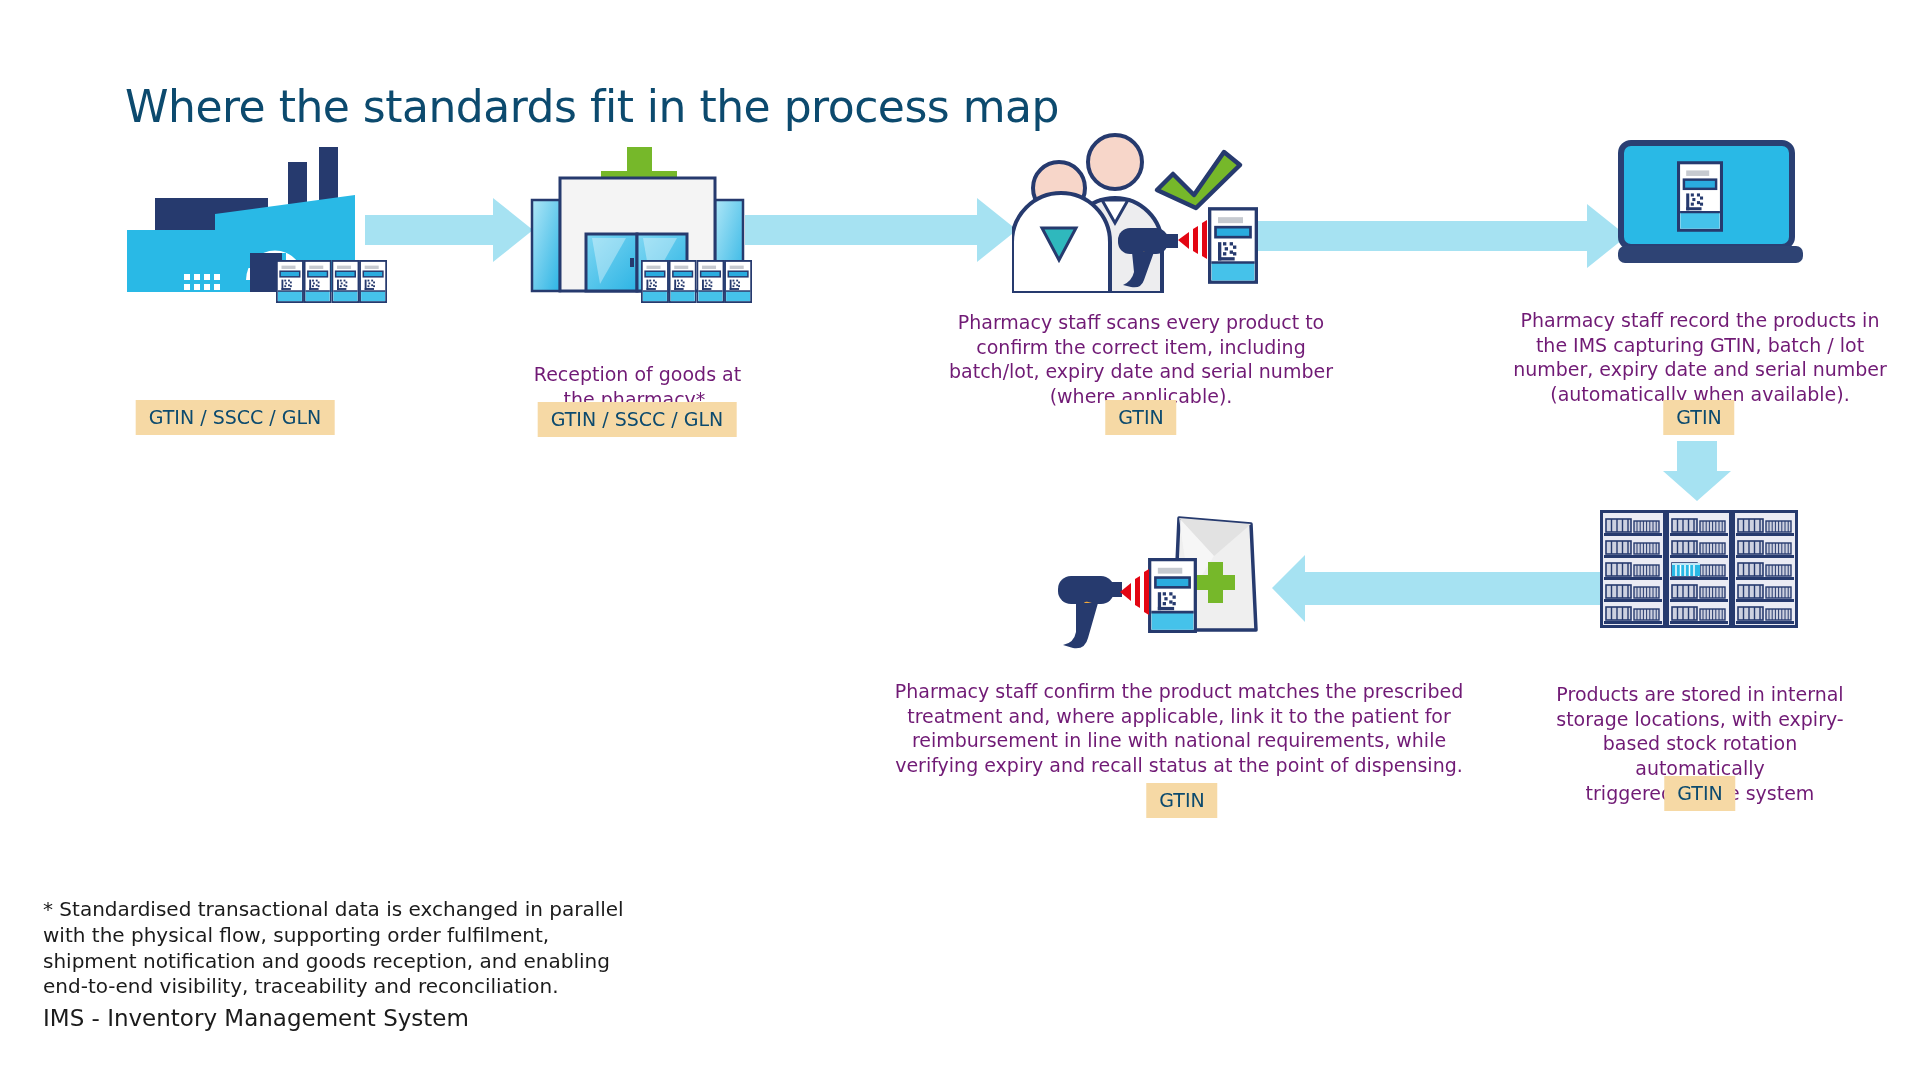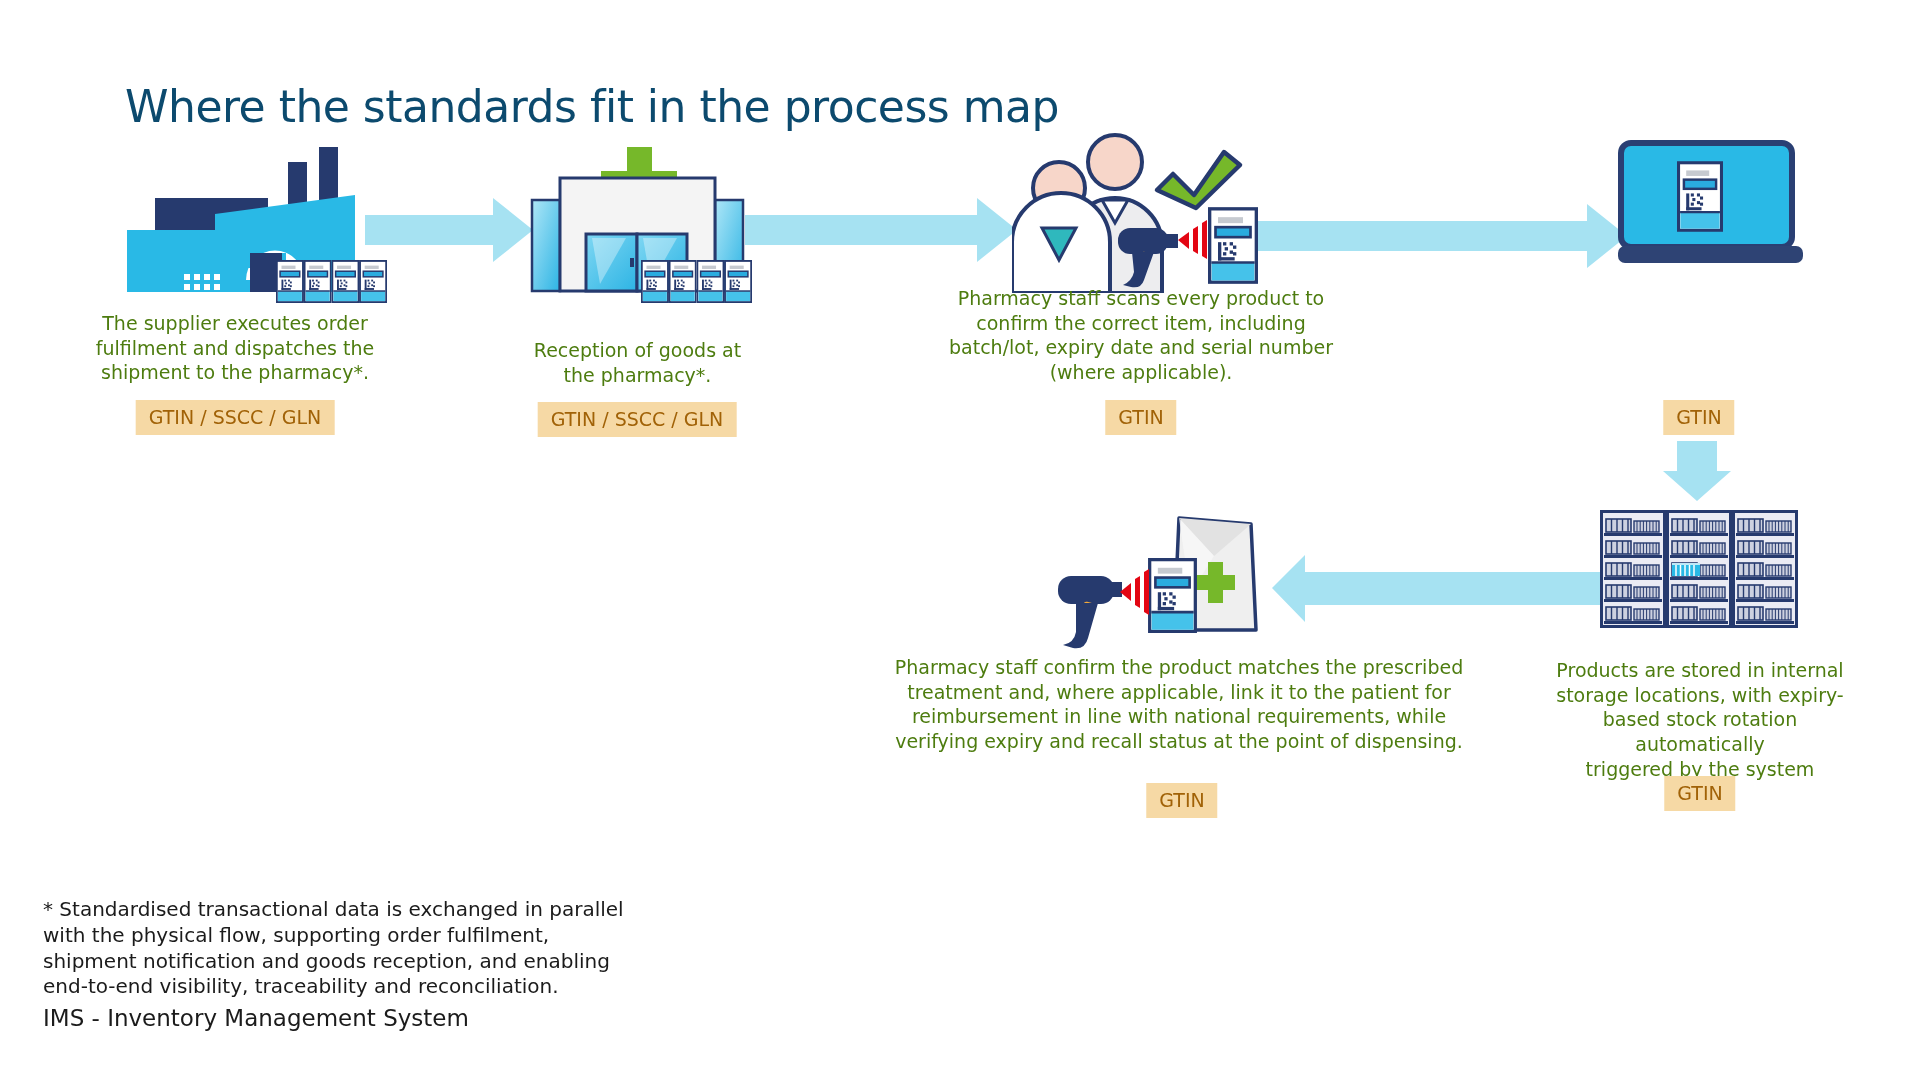--- a/index.html
+++ b/index.html
@@ -8,25 +8,25 @@
     font-family:"DejaVu Sans","Liberation Sans",sans-serif;color:#1b1b1b;
   }
   .title{
     position:absolute;left:125px;top:52px;font-size:44px;font-weight:400;color:#0c4a6e;
     white-space:nowrap;letter-spacing:-0.5px;
   }
   .arrow{position:absolute;z-index:1;}
   .icon{position:absolute;z-index:2;}
   .step-text{
     position:absolute;z-index:3;font-size:19px;line-height:1.3;text-align:center;
-    white-space:pre-line;color:#4d7c0f;
+    white-space:pre-line;color:#701a75;margin-top:24px;
   }
   .badge{
     position:absolute;z-index:3;transform:translateX(-50%);
-    background:#F6D9A5;padding:6px 13px 7px 13px;font-size:19px;white-space:nowrap;color:#a16207;
+    background:#F6D9A5;padding:6px 13px 7px 13px;font-size:19px;white-space:nowrap;color:#0c4a6e;
   }
   .footnote{
     position:absolute;left:43px;top:897px;font-size:20px;line-height:1.29;white-space:pre-line;
   }
   .ims-note{
     position:absolute;left:43px;top:1005px;font-size:23px;
   }
 </style>
 </head>
 <body>
@@ -134,23 +134,20 @@
       <rect x="189" y="135" width="6" height="6"></rect>
         <rect x="199" y="135" width="6" height="6"></rect>
         <rect x="209" y="135" width="6" height="6"></rect>
       <rect x="189" y="144" width="6" height="6"></rect>
         <rect x="199" y="144" width="6" height="6"></rect>
         <rect x="209" y="144" width="6" height="6"></rect>
     </g>
     <rect x="125" y="115" width="32" height="39" fill="#263A6E"></rect>
     <use href="#packrow" x="150" y="122" width="113" height="43"></use>
   </svg>
-  <div class="step-text" style="left:85px;top:311px;width:300px">The supplier executes order
-fulfilment and dispatches the
-shipment to the pharmacy*.</div>
   <div class="badge" style="left:235px;top:400px">GTIN / SSCC / GLN</div>
 
   <svg class="icon" style="left:528px;top:146px" width="235" height="162" viewBox="0 0 235 162">
     <rect x="99" y="1" width="25" height="73" fill="#76B82A"></rect>
     <rect x="73" y="25" width="76" height="25" fill="#76B82A"></rect>
     <rect x="4" y="54" width="28" height="91" fill="url(#wgrad)" stroke="#263A6E" stroke-width="2.5"></rect>
     <rect x="187" y="54" width="28" height="91" fill="url(#wgrad)" stroke="#263A6E" stroke-width="2.5"></rect>
     <rect x="32" y="32" width="155" height="113" fill="#F4F4F4" stroke="#263A6E" stroke-width="3"></rect>
     <rect x="58" y="88" width="51" height="57" fill="url(#dgrad)" stroke="#263A6E" stroke-width="3"></rect>
     <rect x="109" y="88" width="50" height="57" fill="url(#dgrad)" stroke="#263A6E" stroke-width="3"></rect>
@@ -188,20 +185,24 @@
 confirm the correct item, including
 batch/lot, expiry date and serial number
 (where applicable).</div>
   <div class="badge" style="left:1141px;top:400px">GTIN</div>
 
   <svg class="icon" style="left:1618px;top:133px" width="185" height="145" viewBox="0 0 185 145">
     <rect x="3" y="10" width="171" height="104" rx="10" fill="#29B9E6" stroke="#2A3F73" stroke-width="6"></rect>
     <use href="#pack" x="59" y="28" width="46" height="71"></use>
     <rect x="0" y="113" width="185" height="17" rx="7" fill="#2E4374"></rect>
   </svg>
+  <div class="step-text" style="left:1498px;top:284px;width:404px">Pharmacy staff record the products in
+the IMS capturing GTIN, batch / lot
+number, expiry date and serial number
+(automatically when available).</div>
   <div class="badge" style="left:1699px;top:400px">GTIN</div>
 
   <svg class="icon" style="left:1600px;top:510px" width="200" height="118" viewBox="0 0 200 118">
     <rect x="1.5" y="1.5" width="63" height="115" fill="#EAEBF4" stroke="#263A6E" stroke-width="3"></rect>
     <rect x="67.5" y="1.5" width="63" height="115" fill="#EAEBF4" stroke="#263A6E" stroke-width="3"></rect>
     <rect x="133.5" y="1.5" width="63" height="115" fill="#EAEBF4" stroke="#263A6E" stroke-width="3"></rect>
     <g>
       <use href="#shelfrow" x="5" y="7" width="56" height="16"></use>
         <rect x="4" y="23" width="58" height="3" fill="#263A6E"></rect>
       <use href="#shelfrow" x="5" y="29" width="56" height="16"></use>

